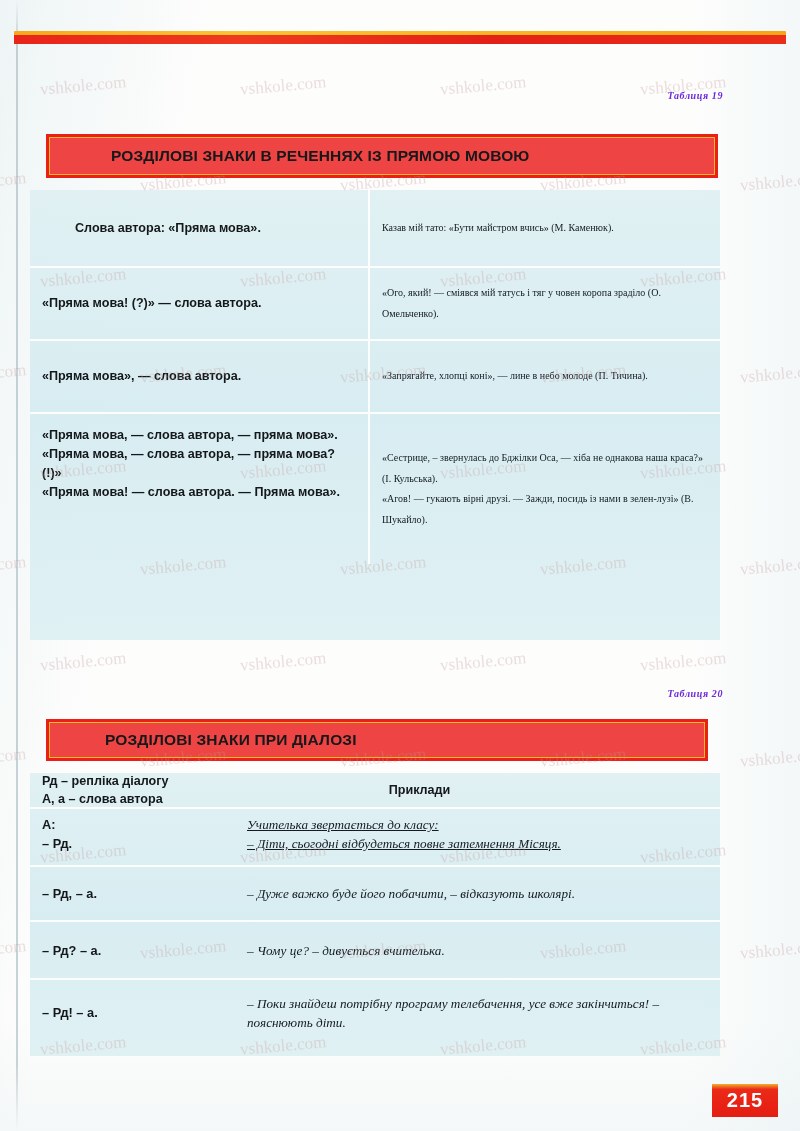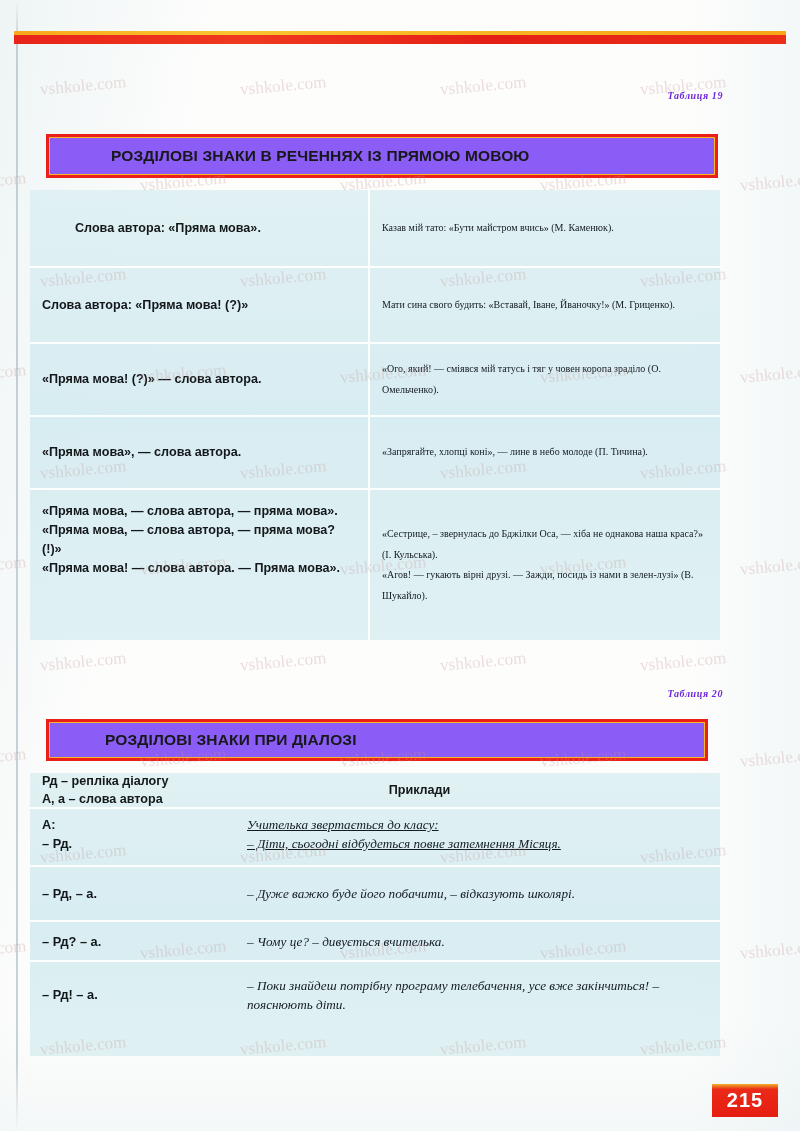--- a/index.html
+++ b/index.html
@@ -77,21 +77,21 @@
     font-size: 10px;
     letter-spacing: .6px;
     color: #6d28d9;
     white-space: nowrap;
   }
 
   
   .title-box {
     position: absolute;
     border: 3px solid #ea2018;
-    background: #8b5cf6;
+    background: #ef4444;
     box-sizing: border-box;
     display: flex;
     align-items: center;
   }
   .title-box::before {
     content: "";
     position: absolute;
     inset: 0px;
     border: 1.5px solid #f9b825;
     pointer-events: none;
@@ -245,28 +245,20 @@
 
     <div class="grid-row" style="height:78px;">
       <div class="cell-left" style="width:340px;padding-left:45px;">
         <div class="rule-text">Слова автора: «Пряма мова».</div>
       </div>
       <div class="cell-right">
         <div class="example-text">Казав мій тато: «Бути майстром вчись» (М. Каменюк).</div>
       </div>
     </div>
 
-    <div class="grid-row" style="height:76px;">
-      <div class="cell-left" style="width:340px;">
-        <div class="rule-text">Слова автора: «Пряма мова! (?)»</div>
-      </div>
-      <div class="cell-right">
-        <div class="example-text">Мати сина свого будить: «Вставай, Іване, Йваночку!» (М. Гриценко).</div>
-      </div>
-    </div>
 
     <div class="grid-row" style="height:73px;">
       <div class="cell-left" style="width:340px;">
         <div class="rule-text">«Пряма мова! (?)» — слова автора.</div>
       </div>
       <div class="cell-right">
         <div class="example-text">«Ого, який! — сміявся мій татусь і тяг у човен коропа зраділо (О. Омельченко).</div>
       </div>
     </div>
 
@@ -323,21 +315,21 @@
 
     <div class="grid-row" style="height:55px;">
       <div class="cell-left" style="width:205px; border-right:none;">
         <div class="dlg-scheme">– Рд, – а.</div>
       </div>
       <div class="cell-right">
         <div class="dlg-example">– Дуже важко буде  його побачити, – відказують школярі.</div>
       </div>
     </div>
 
-    <div class="grid-row" style="height:40px;">
+    <div class="grid-row" style="height:58px;">
       <div class="cell-left" style="width:205px; border-right:none;">
         <div class="dlg-scheme">– Рд? – а.</div>
       </div>
       <div class="cell-right">
         <div class="dlg-example">– Чому це? – дивується вчителька.</div>
       </div>
     </div>
 
     <div class="grid-row" style="height:65px;">
       <div class="cell-left" style="width:205px; border-right:none;">

